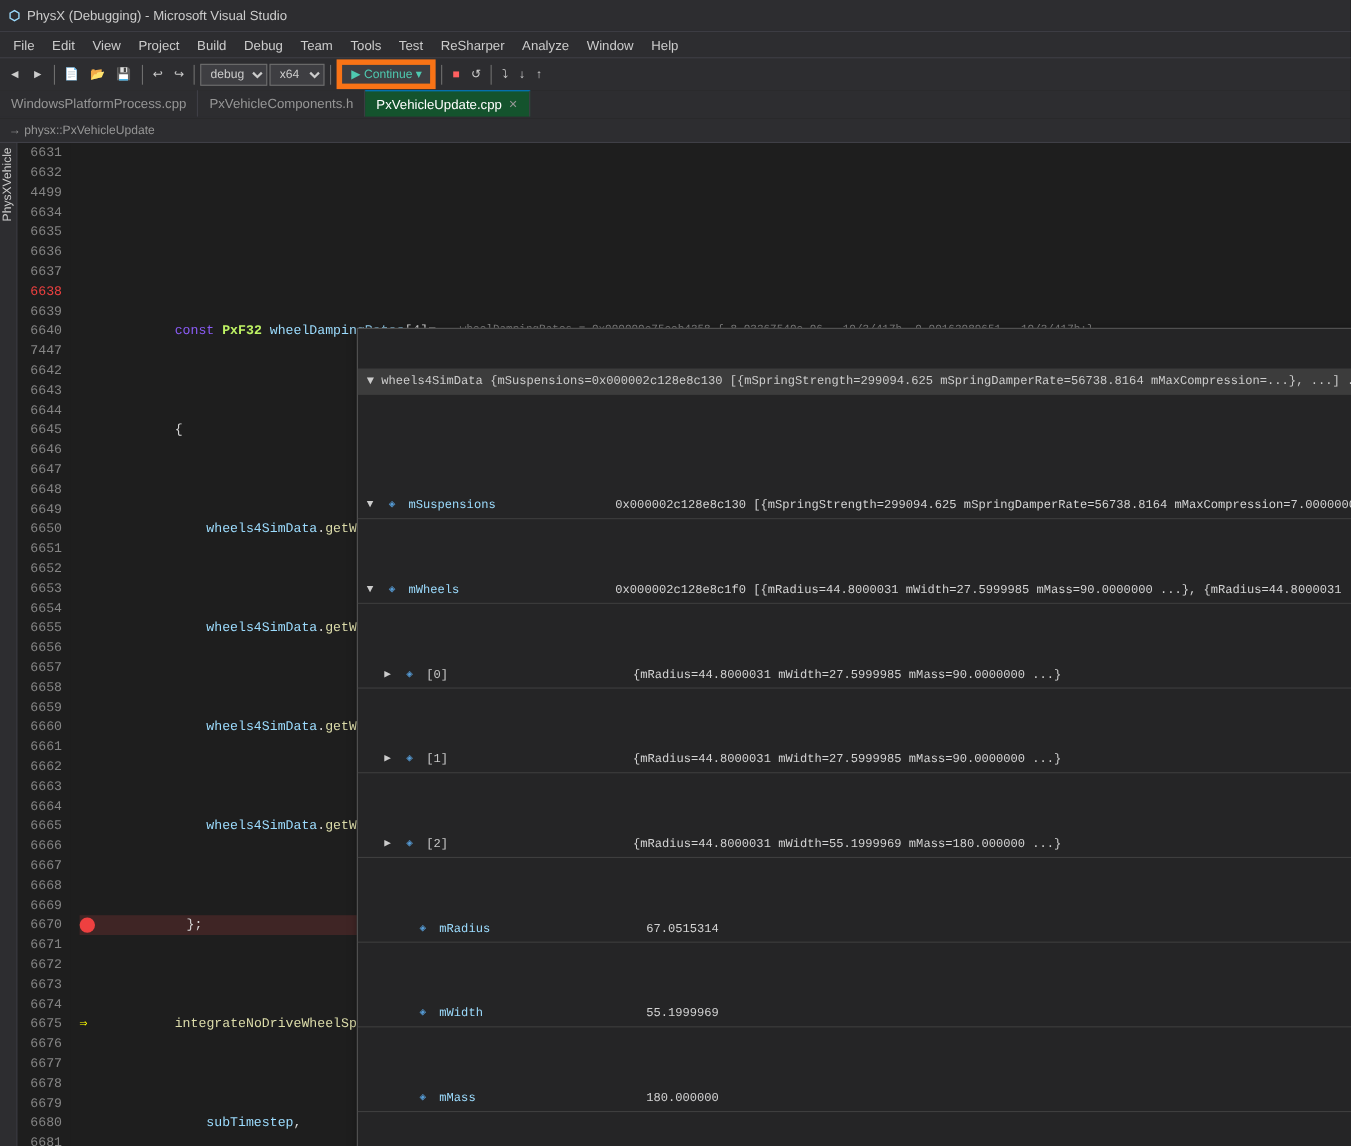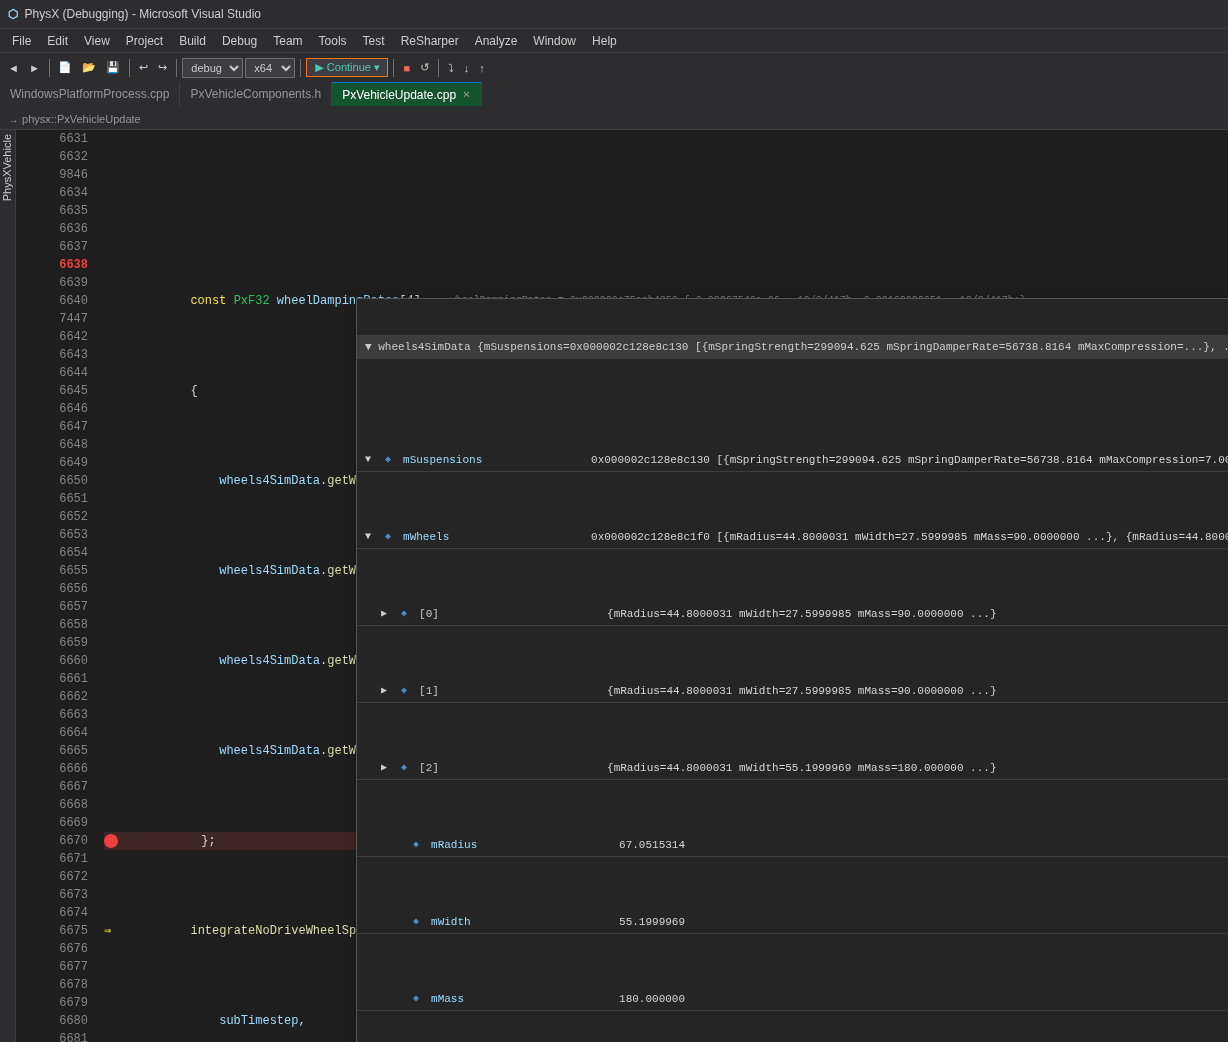--- a/index.html
+++ b/index.html
@@ -71,21 +71,21 @@
       background: #3e3e42;
       border: 1px solid #6e6e6e;
       color: #cccccc;
       font-size: 11px;
       padding: 1px 4px;
       height: 20px;
       min-width: 60px;
     }
     .continue-btn {
       background: #3e3e42;
-      border: 1px solid #f97316;
+      border: 5px solid #f97316;
       color: #4ec9b0;
       font-size: 11px;
       padding: 2px 8px;
       cursor: pointer;
     }
 
     
     #tabs {
       height: 26px;
       background: #2d2d30;
@@ -157,21 +157,20 @@
       overflow: hidden;
       position: relative;
       background: #1e1e1e;
     }
 
     #code-area {
       display: flex;
       height: 100%;
       overflow-y: auto;
       overflow-x: auto;
-      padding-left: 32px;
     }
 
     #line-numbers {
       min-width: 48px;
       background: #1e1e1e;
       color: #858585;
       text-align: right;
       padding-right: 8px;
       padding-top: 0;
       user-select: none;
@@ -202,21 +201,21 @@
     .bp-marker {
       width: 14px;
       height: 14px;
       border-radius: 50%;
       background: #ee4040;
       margin-right: 4px;
       flex-shrink: 0;
     }
 
     
-    .kw { color: #fde047; }
+    .kw { color: #8b5cf6; }
     .num { color: #b5cea8; }
     .func { color: #dcdcaa; }
     .var { color: #9cdcfe; }
     .elapsed { color: #57a64a; font-style: italic; }
 
     
     #debug-tooltip {
       position: absolute;
       top: 168px;
       left: 260px;
@@ -327,26 +326,26 @@
   <div id="sidebar">
     <span id="sidebar-label">PhysXVehicle</span>
   </div>
 
   <div id="code-container">
     <div id="code-area">
 
       <div id="line-numbers">
         <div>6631</div>
         <div>6632</div>
-        <div>9846</div>
+        <div>4499</div>
         <div>6634</div>
         <div>6635</div>
         <div>6636</div>
         <div>6637</div>
-        <div style="color:#ee4040;font-weight:bold;">6638</div>
+        <div style="color:#ee4040;">6638</div>
         <div>6639</div>
         <div>6640</div>
         <div>7447</div>
         <div>6642</div>
         <div>6643</div>
         <div>6644</div>
         <div>6645</div>
         <div>6646</div>
         <div>6647</div>
         <div>6648</div>
@@ -390,21 +389,21 @@
 
         
         <div class="line">
           <span>&nbsp;&nbsp;&nbsp;&nbsp;&nbsp;&nbsp;&nbsp;&nbsp;&nbsp;&nbsp;&nbsp;&nbsp;&nbsp;&nbsp;&nbsp;&nbsp;&nbsp;&nbsp;</span>
         </div>
 
         
         <div class="line">
           <span style="color:#d4d4d4;">&nbsp;&nbsp;&nbsp;&nbsp;&nbsp;&nbsp;&nbsp;&nbsp;&nbsp;&nbsp;&nbsp;&nbsp;</span>
           <span class="kw">const</span>
-          <span style="color:#22c55e;"> PxF32 </span>
+          <span style="color:#bef264;font-weight:bold;"> PxF32 </span>
           <span style="color:#9cdcfe;">wheelDampingRates</span>
           <span>[4]= &nbsp; </span>
           <span style="color:#858585; font-size:10px;">wheelDampingRates = 0x000000c75ceb4358 {-8.03267540e-06, -10/3/417b, 0.00162089651, -10/3/417b;}</span>
         </div>
 
         
         <div class="line">
           <span style="color:#d4d4d4;">&nbsp;&nbsp;&nbsp;&nbsp;&nbsp;&nbsp;&nbsp;&nbsp;&nbsp;&nbsp;&nbsp;&nbsp;{</span>
         </div>
 

